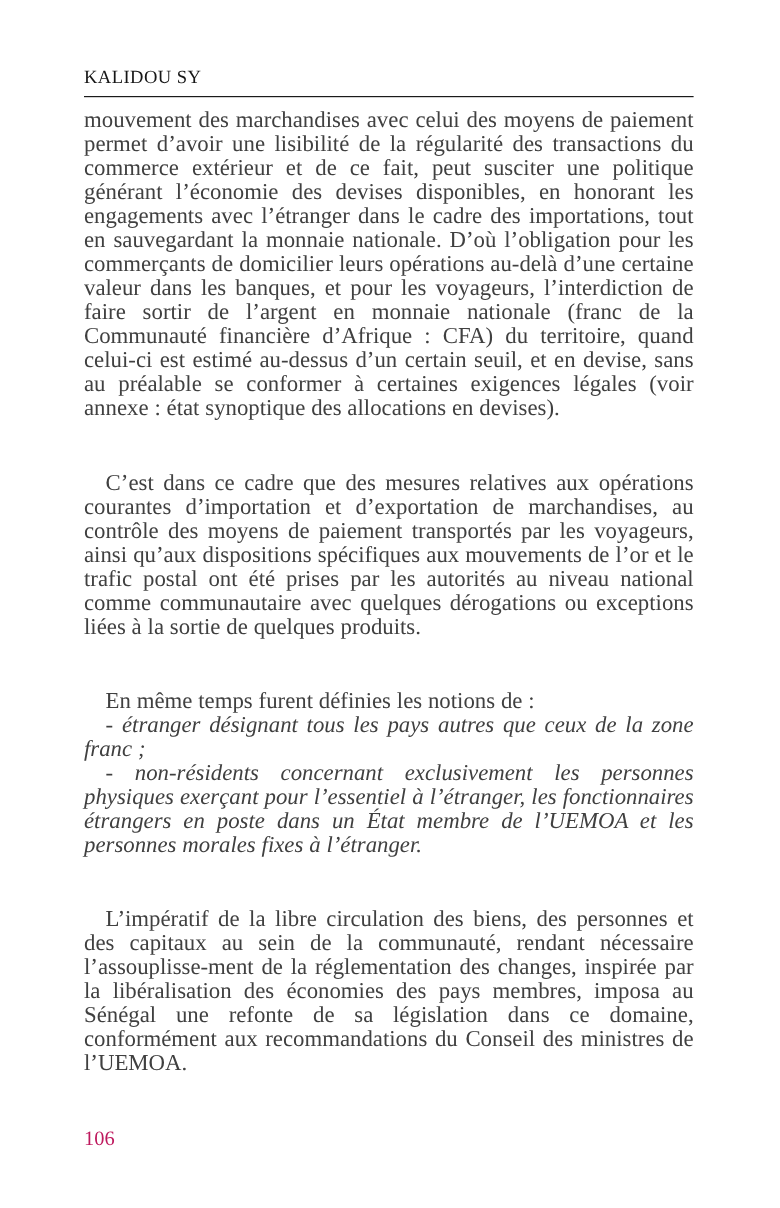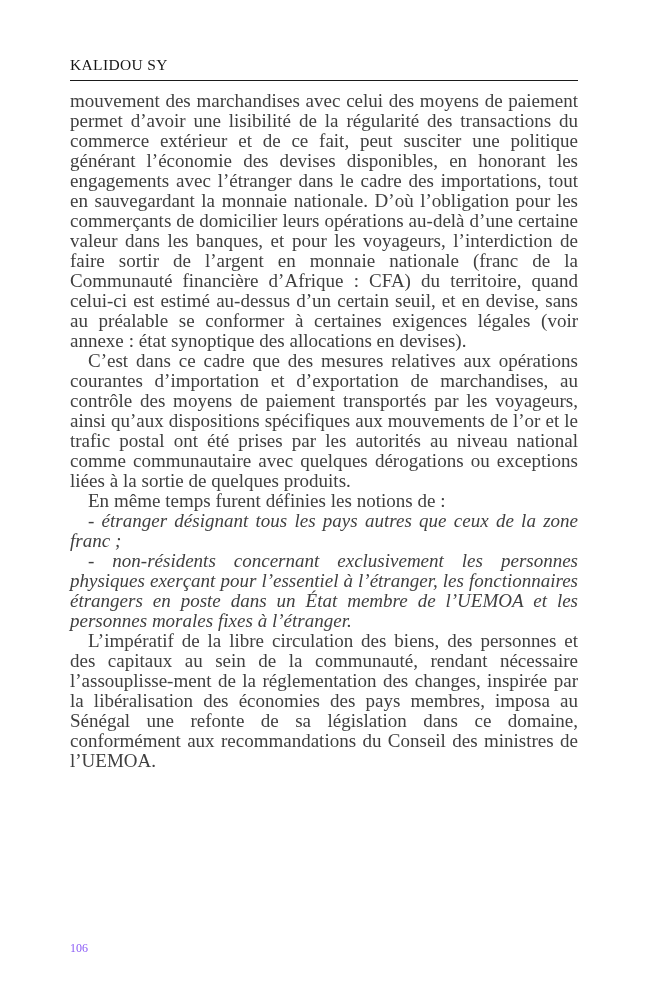--- a/index.html
+++ b/index.html
@@ -58,35 +58,36 @@
     line-height: 20px;
     text-align: justify;
     text-justify: inter-word;
     -webkit-hyphens: none;
     hyphens: none;
     color: #404040;
     word-spacing: 0.1px;
   }
   .para.indent {
     text-indent: 18px;
+    margin-top: 42px;
   }
   .para.noindent {
     text-indent: 0;
   }
   .para.listitem {
     text-indent: 18px;
     font-style: italic;
   }
   .page-number {
     position: absolute;
     left: 70px;
     top: 938px;
-    font-size: 12px;
+    font-size: 17px;
     line-height: 21px;
-    color: #8b5cf6;
+    color: #be185d;
     text-align: center;
   }
 </style>
 </head>
 <body>
 
 <div class="page">
 
   <div class="running-header">
     <span class="header-title">KALIDOU SY</span>

